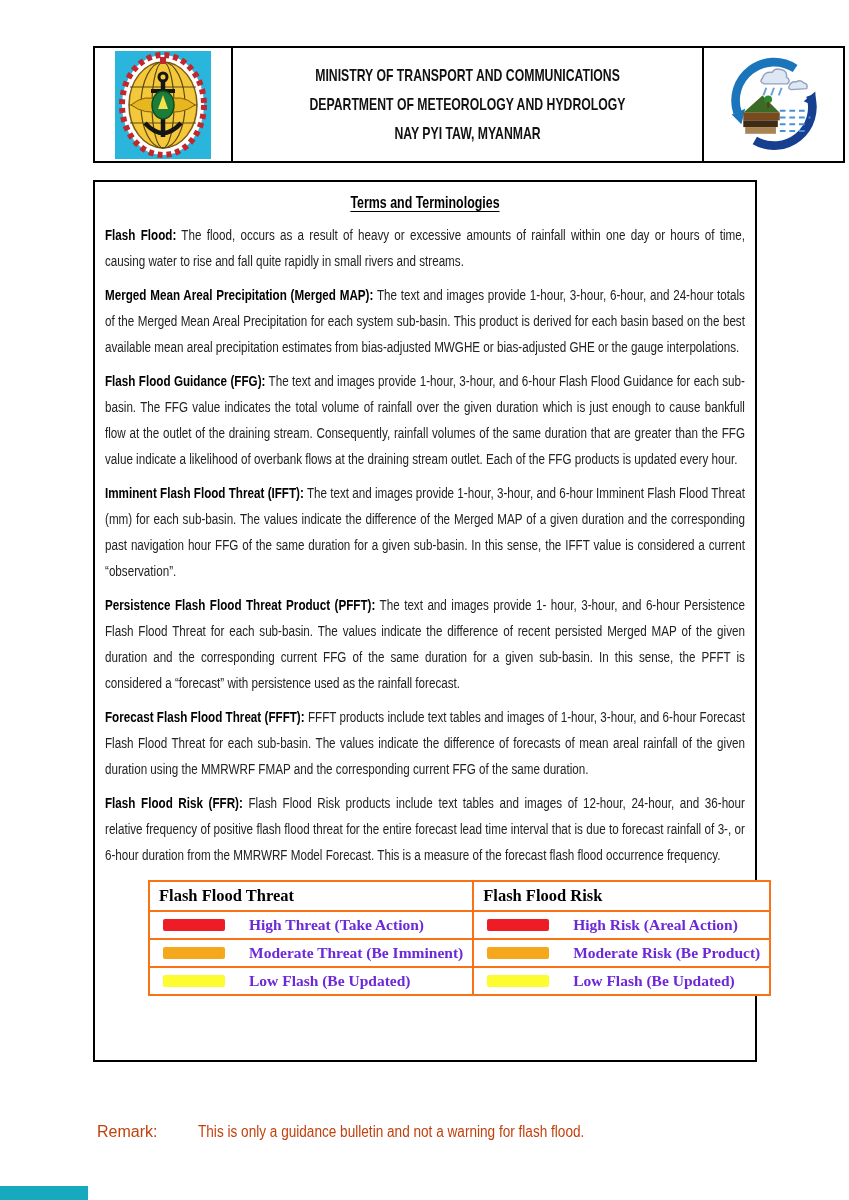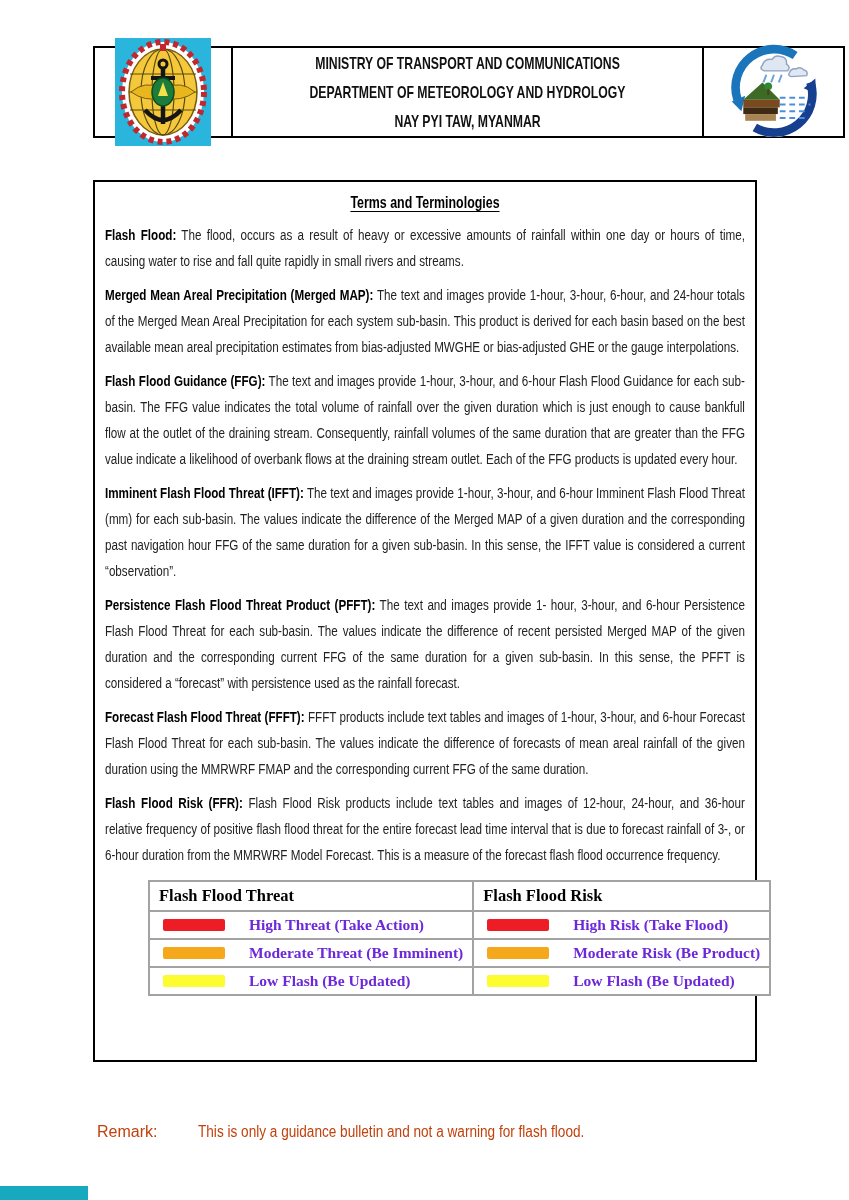--- a/index.html
+++ b/index.html
@@ -1,40 +1,40 @@
 <!DOCTYPE html>
 <html><head>
 <meta charset="utf-8">
 <style>
   html,body{margin:0;padding:0}
   body{
     width:849px;height:1200px;position:relative;background:#ffffff;
     font-family:"Liberation Sans","DejaVu Sans",sans-serif;color:#1c1c1e;
   }
   
-  .header{position:absolute;left:93px;top:46px;width:752px;height:92px;
+  .header{position:absolute;left:93px;top:46px;width:752px;height:117px;
     border:2px solid #000;box-sizing:border-box;display:flex;background:#fff}
   .hcell{display:flex;align-items:center;justify-content:center}
   .hcell-left{width:136px;border-right:2px solid #000}
   .hcell-center{flex:1;flex-direction:column;border-right:2px solid #000}
   .hcell-right{width:139px}
   .hline{font-weight:bold;font-size:17px;line-height:29px;white-space:nowrap;
     transform:scaleX(.72);transform-origin:50% 50%;color:#111}
   
   .terms-box{position:absolute;left:93px;top:180px;width:664px;min-height:882px;
     box-sizing:border-box;border:2px solid #000;padding:8px 4px 12px 10px;background:#fff}
   .scalewrap{width:851px;transform:scaleX(.752);transform-origin:0 0}
   .terms-title{text-align:center;font-weight:bold;font-size:16.5px;line-height:24px;
     text-decoration:underline;text-underline-offset:3px;color:#000;margin:0}
   .term-para{margin:8px 0 0 0;font-size:15.5px;line-height:26px;text-align:justify;color:#222}
   .term-para b{color:#000}
   
   .legend-table{margin:12px 0 0 43px;border-collapse:collapse;width:602px;
     font-family:"Liberation Serif","DejaVu Serif",serif;background:#fff}
-  .legend-table th,.legend-table td{border:2px solid #a3a3a3;padding:0}
+  .legend-table th,.legend-table td{border:2px solid #f97316;padding:0}
   .legend-table th{text-align:left;font-size:16.5px;padding:3px 9px;height:22px;color:#000}
   .col-threat{width:330px}
   .col-risk{width:272px}
   .legend-cell{display:flex;align-items:center;height:26px;padding:0 9px}
   .swatch{width:62px;height:12px;border-radius:2px;margin:0 24px 0 4px;flex:none}
   .legend-label{font-weight:bold;font-size:15.5px;white-space:nowrap;color:#6d28d9}
   
   .remark{position:absolute;left:97px;top:1121px;font-size:16px;display:flex;line-height:22px}
   .remark-label{width:101px;flex:none}
   .remark-text{transform:scaleX(.85);transform-origin:0 50%;white-space:nowrap}
@@ -142,21 +142,21 @@
     <tr>
       <td>
         <div class="legend-cell">
           <span class="swatch" style="background-color: rgb(238, 28, 37);"></span>
           <span class="legend-label">High Threat (Take Action)</span>
         </div>
       </td>
       <td>
         <div class="legend-cell">
           <span class="swatch" style="background-color: rgb(238, 28, 37);"></span>
-          <span class="legend-label">High Risk (Take Flood)</span>
+          <span class="legend-label">High Risk (Areal Action)</span>
         </div>
       </td>
     </tr>
     <tr>
       <td>
         <div class="legend-cell">
           <span class="swatch" style="background-color: rgb(246, 168, 28);"></span>
           <span class="legend-label">Moderate Threat (Be Imminent)</span>
         </div>
       </td>

